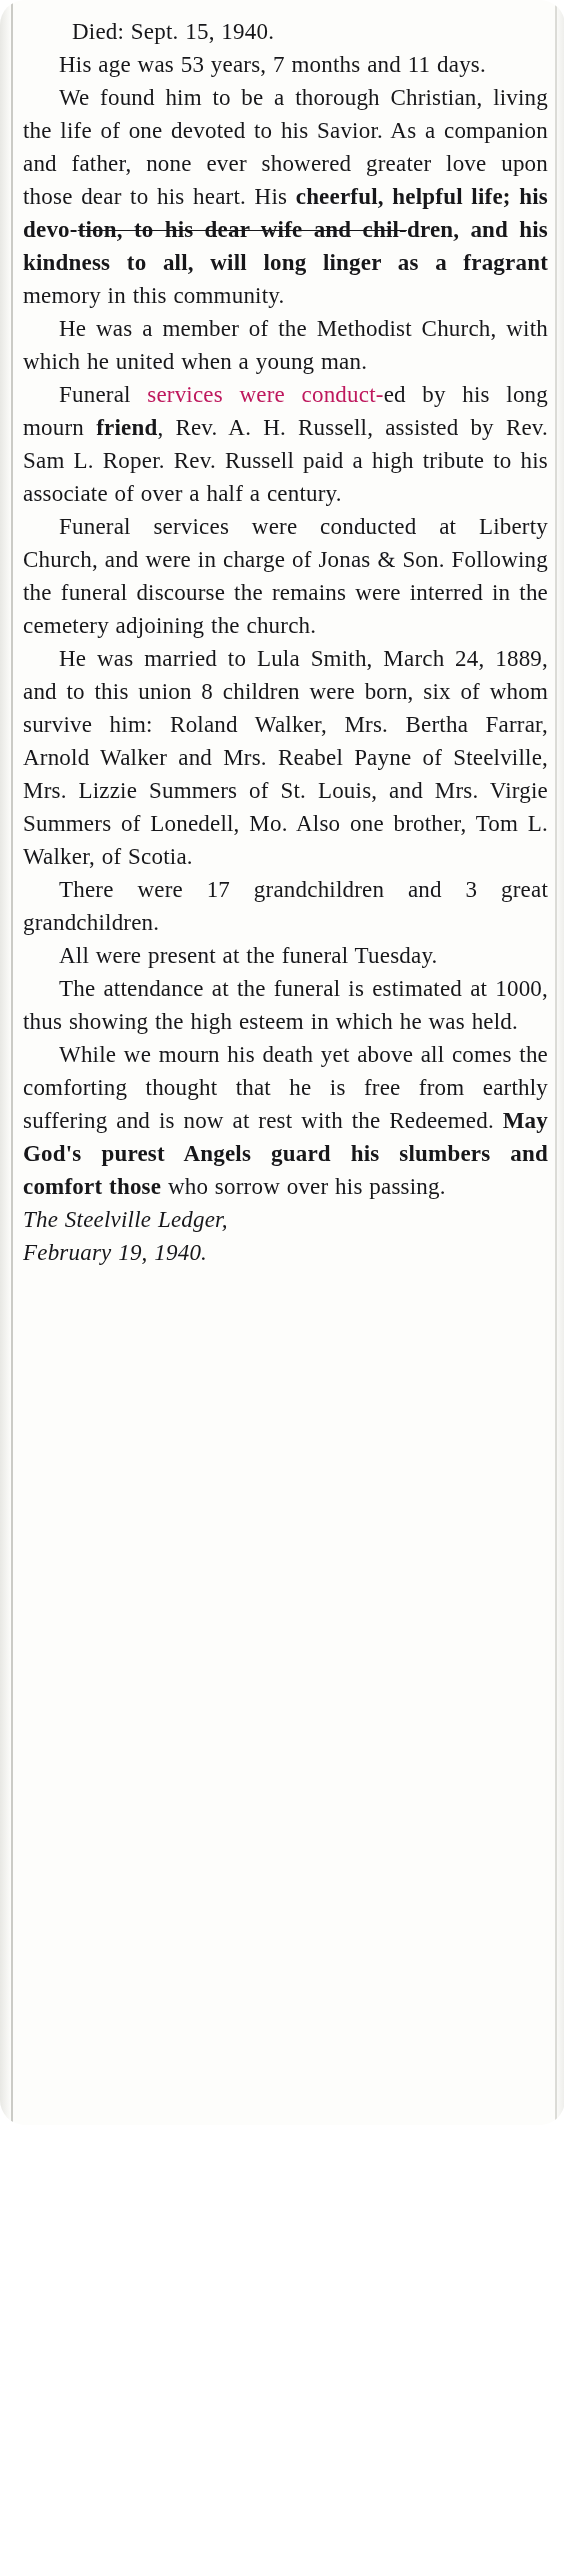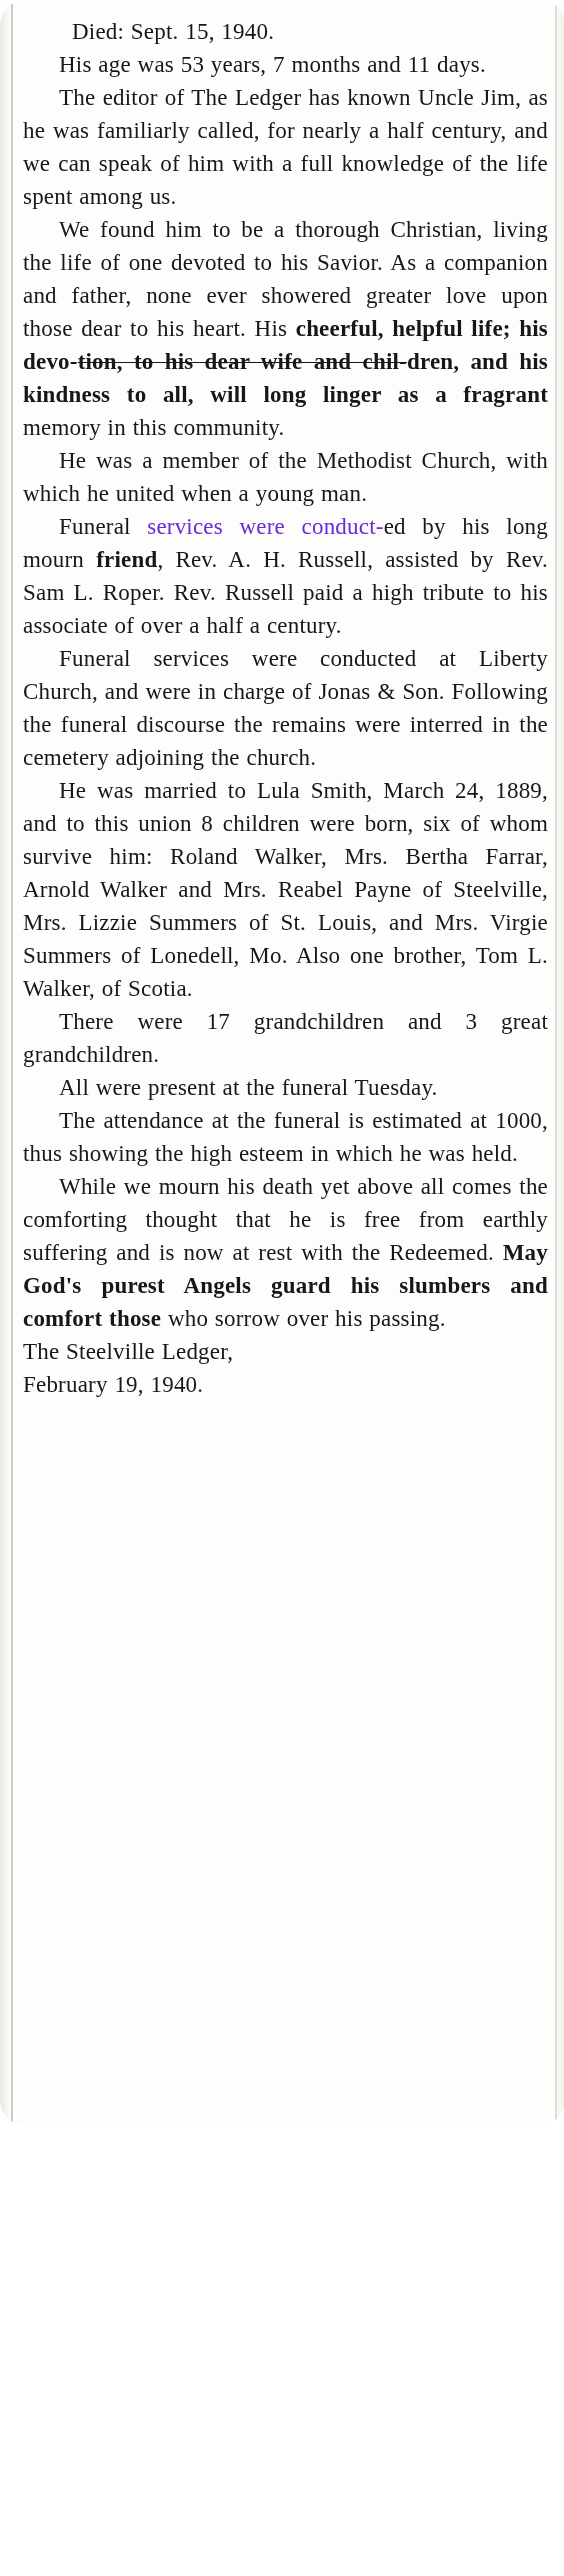--- a/index.html
+++ b/index.html
@@ -75,47 +75,47 @@
   
   .bold-run {
     font-weight: bold;
   }
   .strike-run {
     font-weight: bold;
     text-decoration: line-through;
     text-decoration-thickness: 1.2px;
   }
   .faded {
-    color: #6d28d9;
+    color: #be185d;
   }
   .footer-block {
     margin-top: 0;
   }
   .footer-block p.para {
     text-indent: 0;
+    font-style: italic;
   }
 </style>
 </head>
 <body>
 
 <div class="page">
 
   <div class="edge-shade-left"></div>
   <div class="rule-left"></div>
   <div class="edge-shade-right"></div>
   <div class="rule-right"></div>
 
   <div class="article">
 
     <p class="para center-first">Died:  Sept. 15, 1940.</p>
 
     <p class="para">His age was 53 years, 7 months and 11 days.</p>
 
 
-    <p class="para">The editor of The Ledger has known Uncle Jim, as he was familiarly called, for nearly a half century, and we can speak of him with a full knowledge of the life spent among us.</p>
 
     <p class="para"><span>We found him to be a thorough Christian, living the life of one devoted to his Savior. As a companion and father, none ever showered greater love upon those dear to his heart. His </span><span class="bold-run">cheerful, helpful life; his devo-</span><span class="strike-run">tion, to his dear wife and chil-</span><span class="bold-run">dren, and his kindness to all, will long linger as a fragrant </span><span>memory in this community.</span></p>
 
     <p class="para">He was a member of the Methodist Church, with which he united when a young man.</p>
 
     <p class="para"><span>Funeral </span><span class="faded">services were conduct-</span><span>ed by his long mourn </span><span class="bold-run">friend</span><span>, Rev. A. H. Russell, assisted by Rev. Sam L. Roper.  Rev. Russell paid a high tribute to his associate of over a half a century.</span></p>
 
     <p class="para">Funeral services were conducted at Liberty Church, and were in charge of Jonas &amp; Son. Following the funeral discourse the remains were interred in the cemetery adjoining the church.</p>
 
     <p class="para">He was married to Lula Smith, March 24, 1889, and to this union 8 children were born, six of whom survive him: Roland Walker, Mrs. Bertha Farrar, Arnold Walker and Mrs. Reabel Payne of Steelville, Mrs. Lizzie Summers of St. Louis, and Mrs. Virgie Summers of Lonedell, Mo.  Also one brother, Tom L. Walker, of Scotia.</p>

